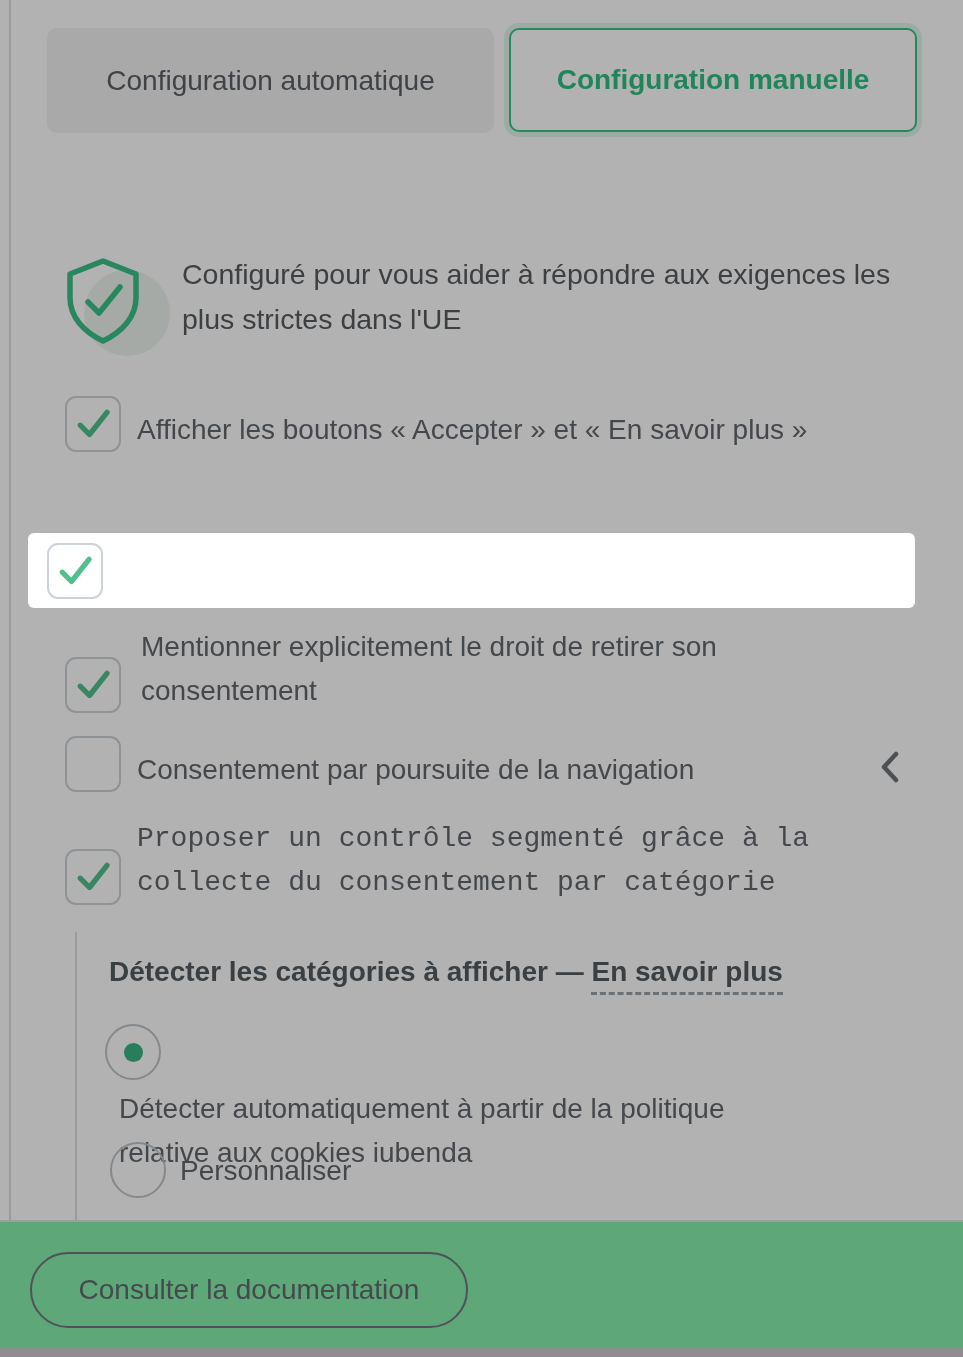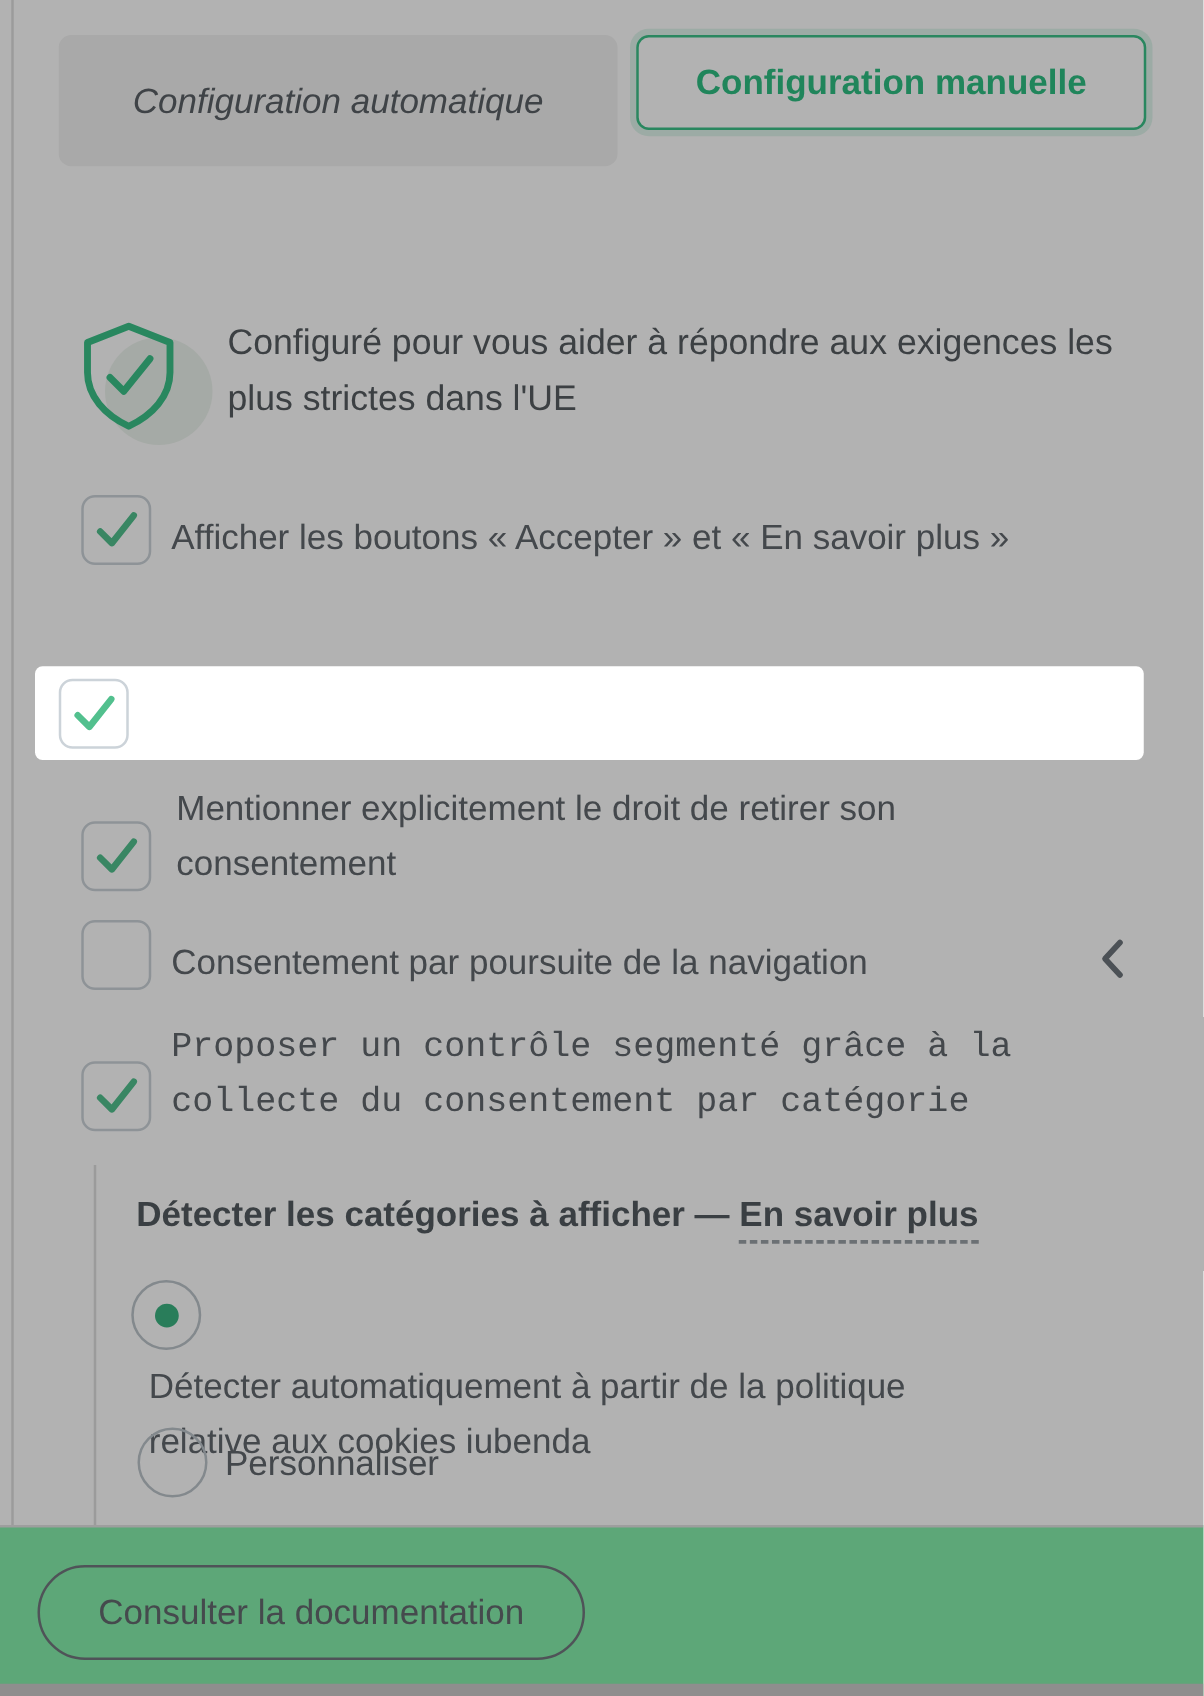--- a/index.html
+++ b/index.html
@@ -7,24 +7,24 @@
     position:relative;width:963px;height:1357px;overflow:hidden;background:#ffffff;
     font-family:"Liberation Sans", sans-serif;color:#62686e;
   }
   .left-edge{position:absolute;left:9px;top:0;width:2px;height:1357px;background:#dfdfdf;}
   .bottom-edge{position:absolute;left:0;top:1347px;width:963px;height:10px;background:#cccccc;}
 
   
   .tab-auto{
     position:absolute;left:47px;top:28px;width:447px;height:105px;background:#f2f2f2;
     border:none;border-radius:10px;display:flex;align-items:center;justify-content:center;
-    font-family:inherit;font-size:28px;color:#5b6166;cursor:pointer;font-style:italic;
+    font-family:inherit;font-size:28px;color:#5b6166;cursor:pointer;
   }
   .tab-manual{
-    position:absolute;left:509px;top:28px;width:408px;height:76px;background:#ffffff;
+    position:absolute;left:509px;top:28px;width:408px;height:104px;background:#ffffff;
     border:2px solid #3cc289;border-radius:10px;display:flex;align-items:center;justify-content:center;
     font-family:inherit;font-size:28px;font-weight:bold;color:#2fbf83;cursor:pointer;
     box-shadow:0 0 0 5px rgba(60,194,137,0.16);box-sizing:border-box;
   }
 
   
   .shield-wrap{position:absolute;left:62px;top:252px;width:118px;height:104px;}
   .shield-halo{position:absolute;left:22px;top:18px;width:86px;height:86px;border-radius:50%;background:#edf4ee;}
   .shield-svg{position:absolute;left:0;top:4px;}
   .note-text{position:absolute;left:182px;top:252px;width:718px;font-size:28.5px;line-height:45px;color:#565c61;}

